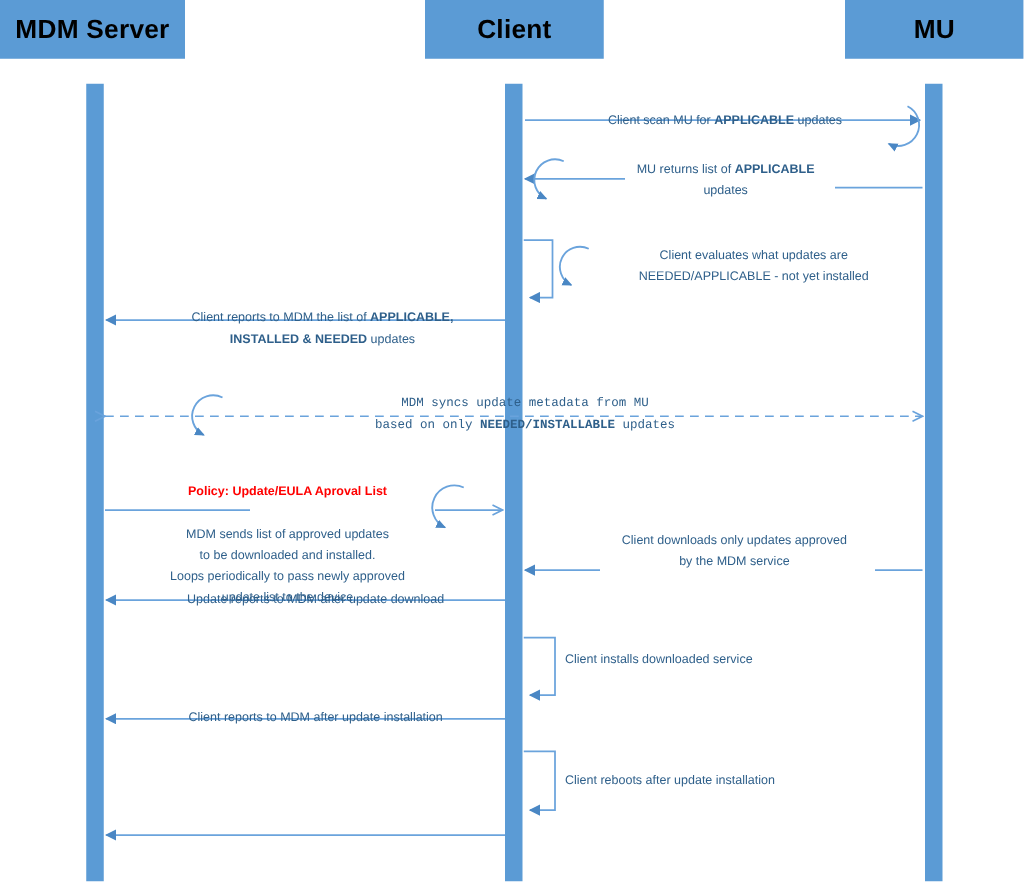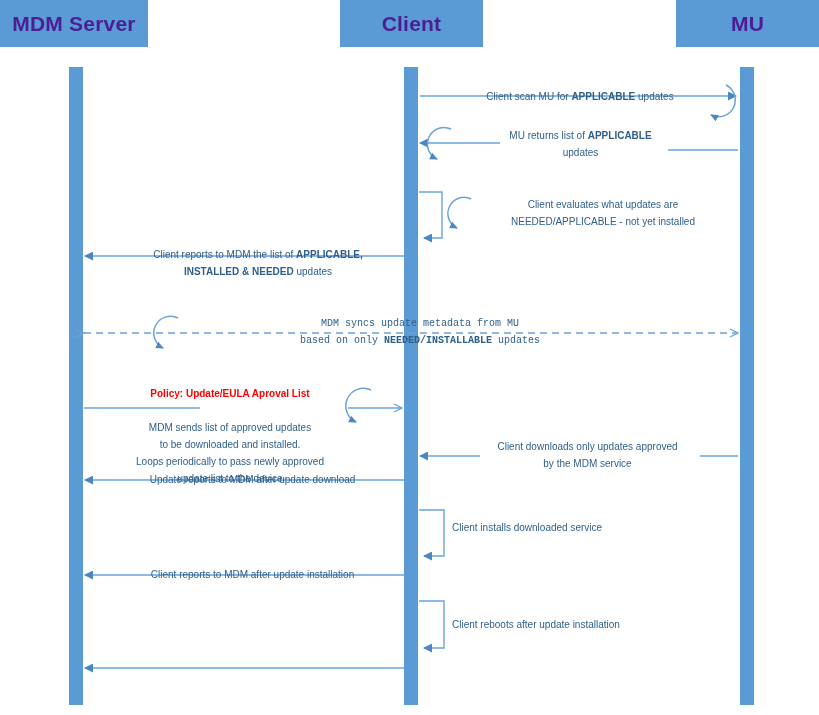--- a/index.html
+++ b/index.html
@@ -16,21 +16,21 @@
     width: 819px;
     height: 715px;
     background: #ffffff;
     overflow: hidden;
   }
 
   
   .actor-box {
     position: absolute;
     background: #5b9bd5;
-    color: #4c1d95;
+    color: #000000;
     font-size: 21px;
     font-weight: bold;
     display: flex;
     align-items: center;
     justify-content: center;
     letter-spacing: 0.2px;
     box-sizing: border-box;
   }
 
   
@@ -173,21 +173,21 @@
 
   <div class="msg-label" style="left:108px; top:246px; width:300px;">Client reports to MDM the list of <b>APPLICABLE,</b><br><b>INSTALLED &amp; NEEDED</b> updates</div>
 
   <div class="msg-label" style="left:270px; top:315px; width:300px;font-family:Liberation Mono, monospace;">MDM syncs update metadata from MU<br>based on only <b>NEEDED/INSTALLABLE</b> updates</div>
 
   <div class="msg-label policy" style="left:105px; top:368px; width:250px;">
     <b class="policy-head">Policy: Update/EULA Aproval List</b>
     <span>MDM sends list of approved updates<br>to be downloaded and installed.<br>Loops periodically to pass newly approved<br>update list to the device</span>
   </div>
 
-  <div class="msg-label" style="left:455px; top:438px; width:265px;">Client downloads only updates approved<br>by the MDM service</div>
+  <div class="msg-label" style="left:455px; top:424px; width:265px;">Client downloads only updates approved<br>by the MDM service</div>
 
   <div class="msg-label" style="left:110px; top:471px; width:285px;">Update reports to MDM after update download</div>
 
   <div class="msg-label" style="left:452px; top:519px; width:250px; text-align:left;">Client installs downloaded service</div>
 
   <div class="msg-label" style="left:110px; top:566px; width:285px;">Client reports to MDM after update installation</div>
 
   <div class="msg-label" style="left:452px; top:616px; width:255px; text-align:left;">Client reboots after update installation</div>
 
 

